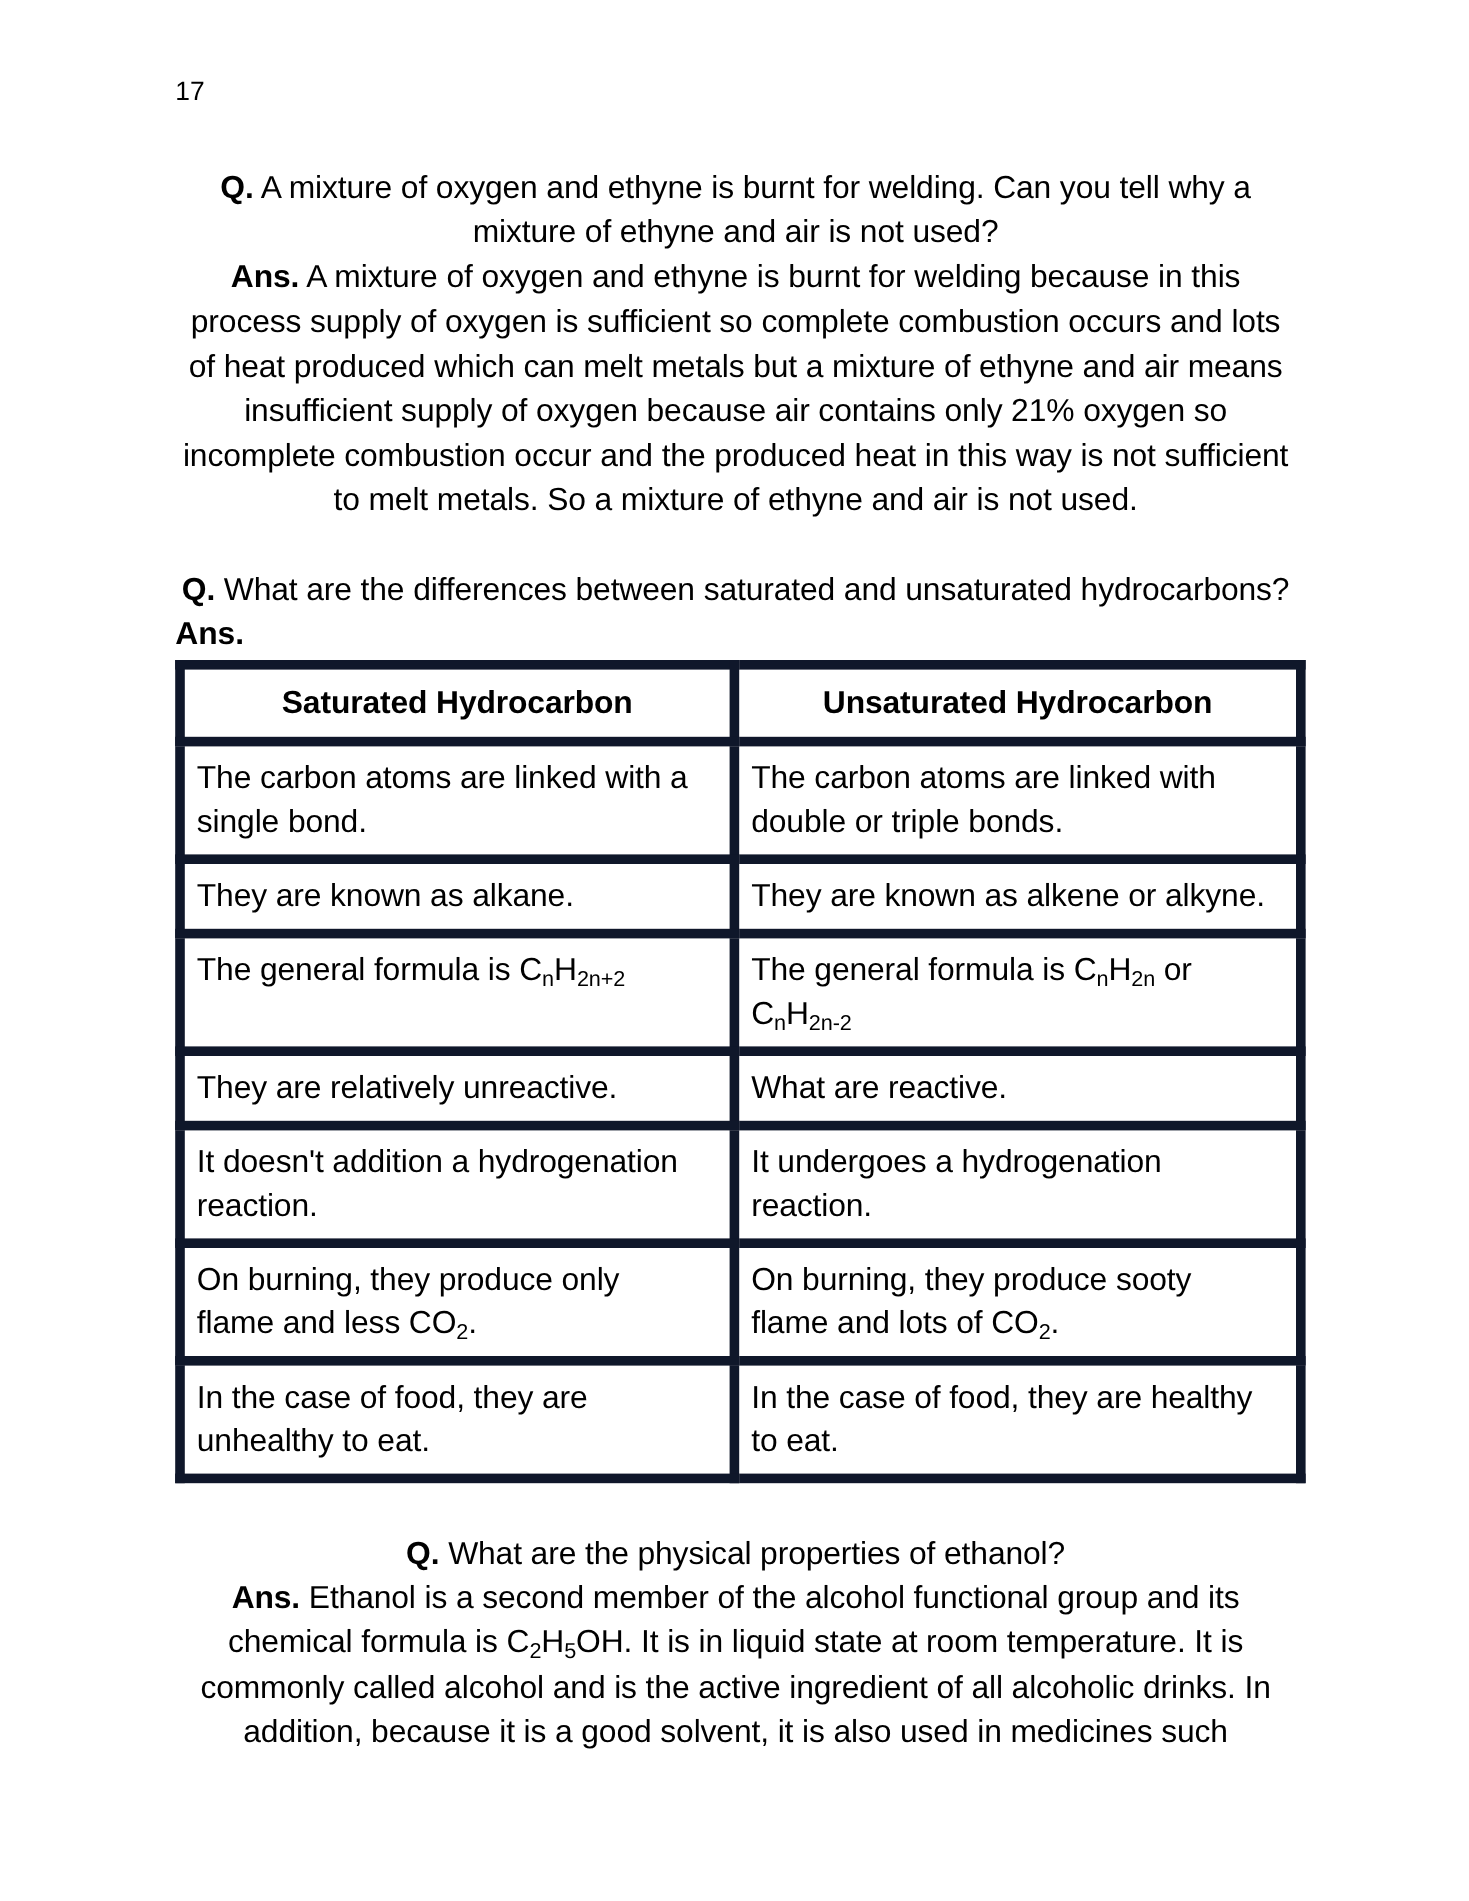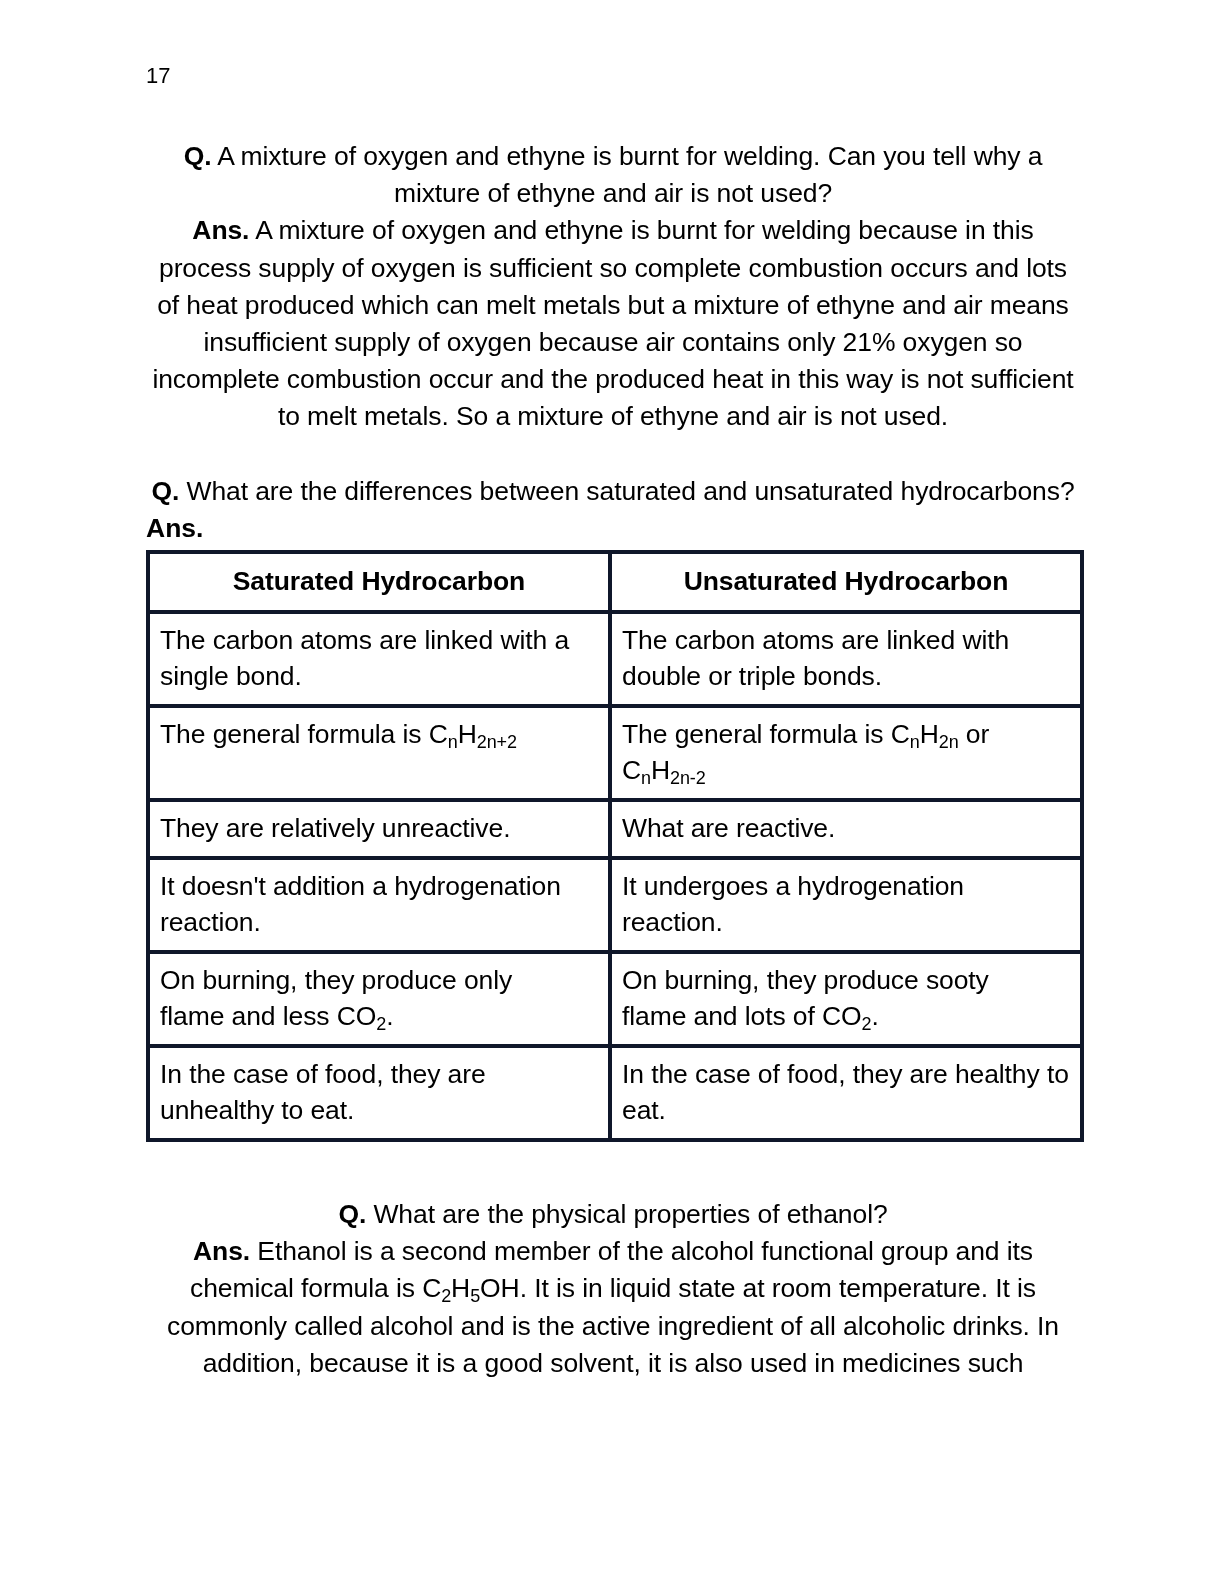--- a/index.html
+++ b/index.html
@@ -60,41 +60,41 @@
     vertical-align: -0.28em;
   }
   table.diff-table {
     border-collapse: collapse;
     width: 934px;
     margin-top: 3px;
     table-layout: fixed;
   }
   table.diff-table td,
   table.diff-table th {
-    border: 4px solid #0f172a;
+    border: 8px solid #0f172a;
     padding: 8px 10px 10px 10px;
     font-size: 26.5px;
     line-height: 36px;
     vertical-align: top;
     text-align: left;
     font-weight: normal;
     color: #000;
     letter-spacing: -0.1px;
     margin-top: 24px;
   }
   table.diff-table th {
     text-align: center;
     font-weight: bold;
     padding-top: 9px;
     padding-bottom: 11px;
   }
   table.diff-table col.c1 { width: 462px; }
   table.diff-table col.c2 { width: 472px; }
   .after-table {
-    margin-top: 54px;
+    margin-top: 40px;
   }
   .cellline { display: block; }
 </style>
 </head>
 <body>
 
 <div class="page">
 
   <div class="page-number">17</div>
 
@@ -122,20 +122,24 @@
           <th>Saturated Hydrocarbon</th>
           <th>Unsaturated Hydrocarbon</th>
         </tr>
       </thead>
       <tbody>
         <tr>
           <td>The carbon atoms are linked with a single bond.</td>
           <td>The carbon atoms are linked with double or triple bonds.</td>
         </tr>
         <tr>
+          <td>They are known as alkane.</td>
+          <td>They are known as alkene or alkyne.</td>
+        </tr>
+        <tr>
           <td><span>The general formula is C</span><sub>n</sub><span>H</span><sub>2n+2</sub></td>
           <td><span>The general formula is C</span><sub>n</sub><span>H</span><sub>2n</sub><span> or</span><span class="cellline"><span>C</span><sub>n</sub><span>H</span><sub>2n-2</sub></span></td>
         </tr>
         <tr>
           <td>They are relatively unreactive.</td>
           <td>What are reactive.</td>
         </tr>
         <tr>
           <td>It doesn't addition a hydrogenation reaction.</td>
           <td>It undergoes a hydrogenation reaction.</td>

